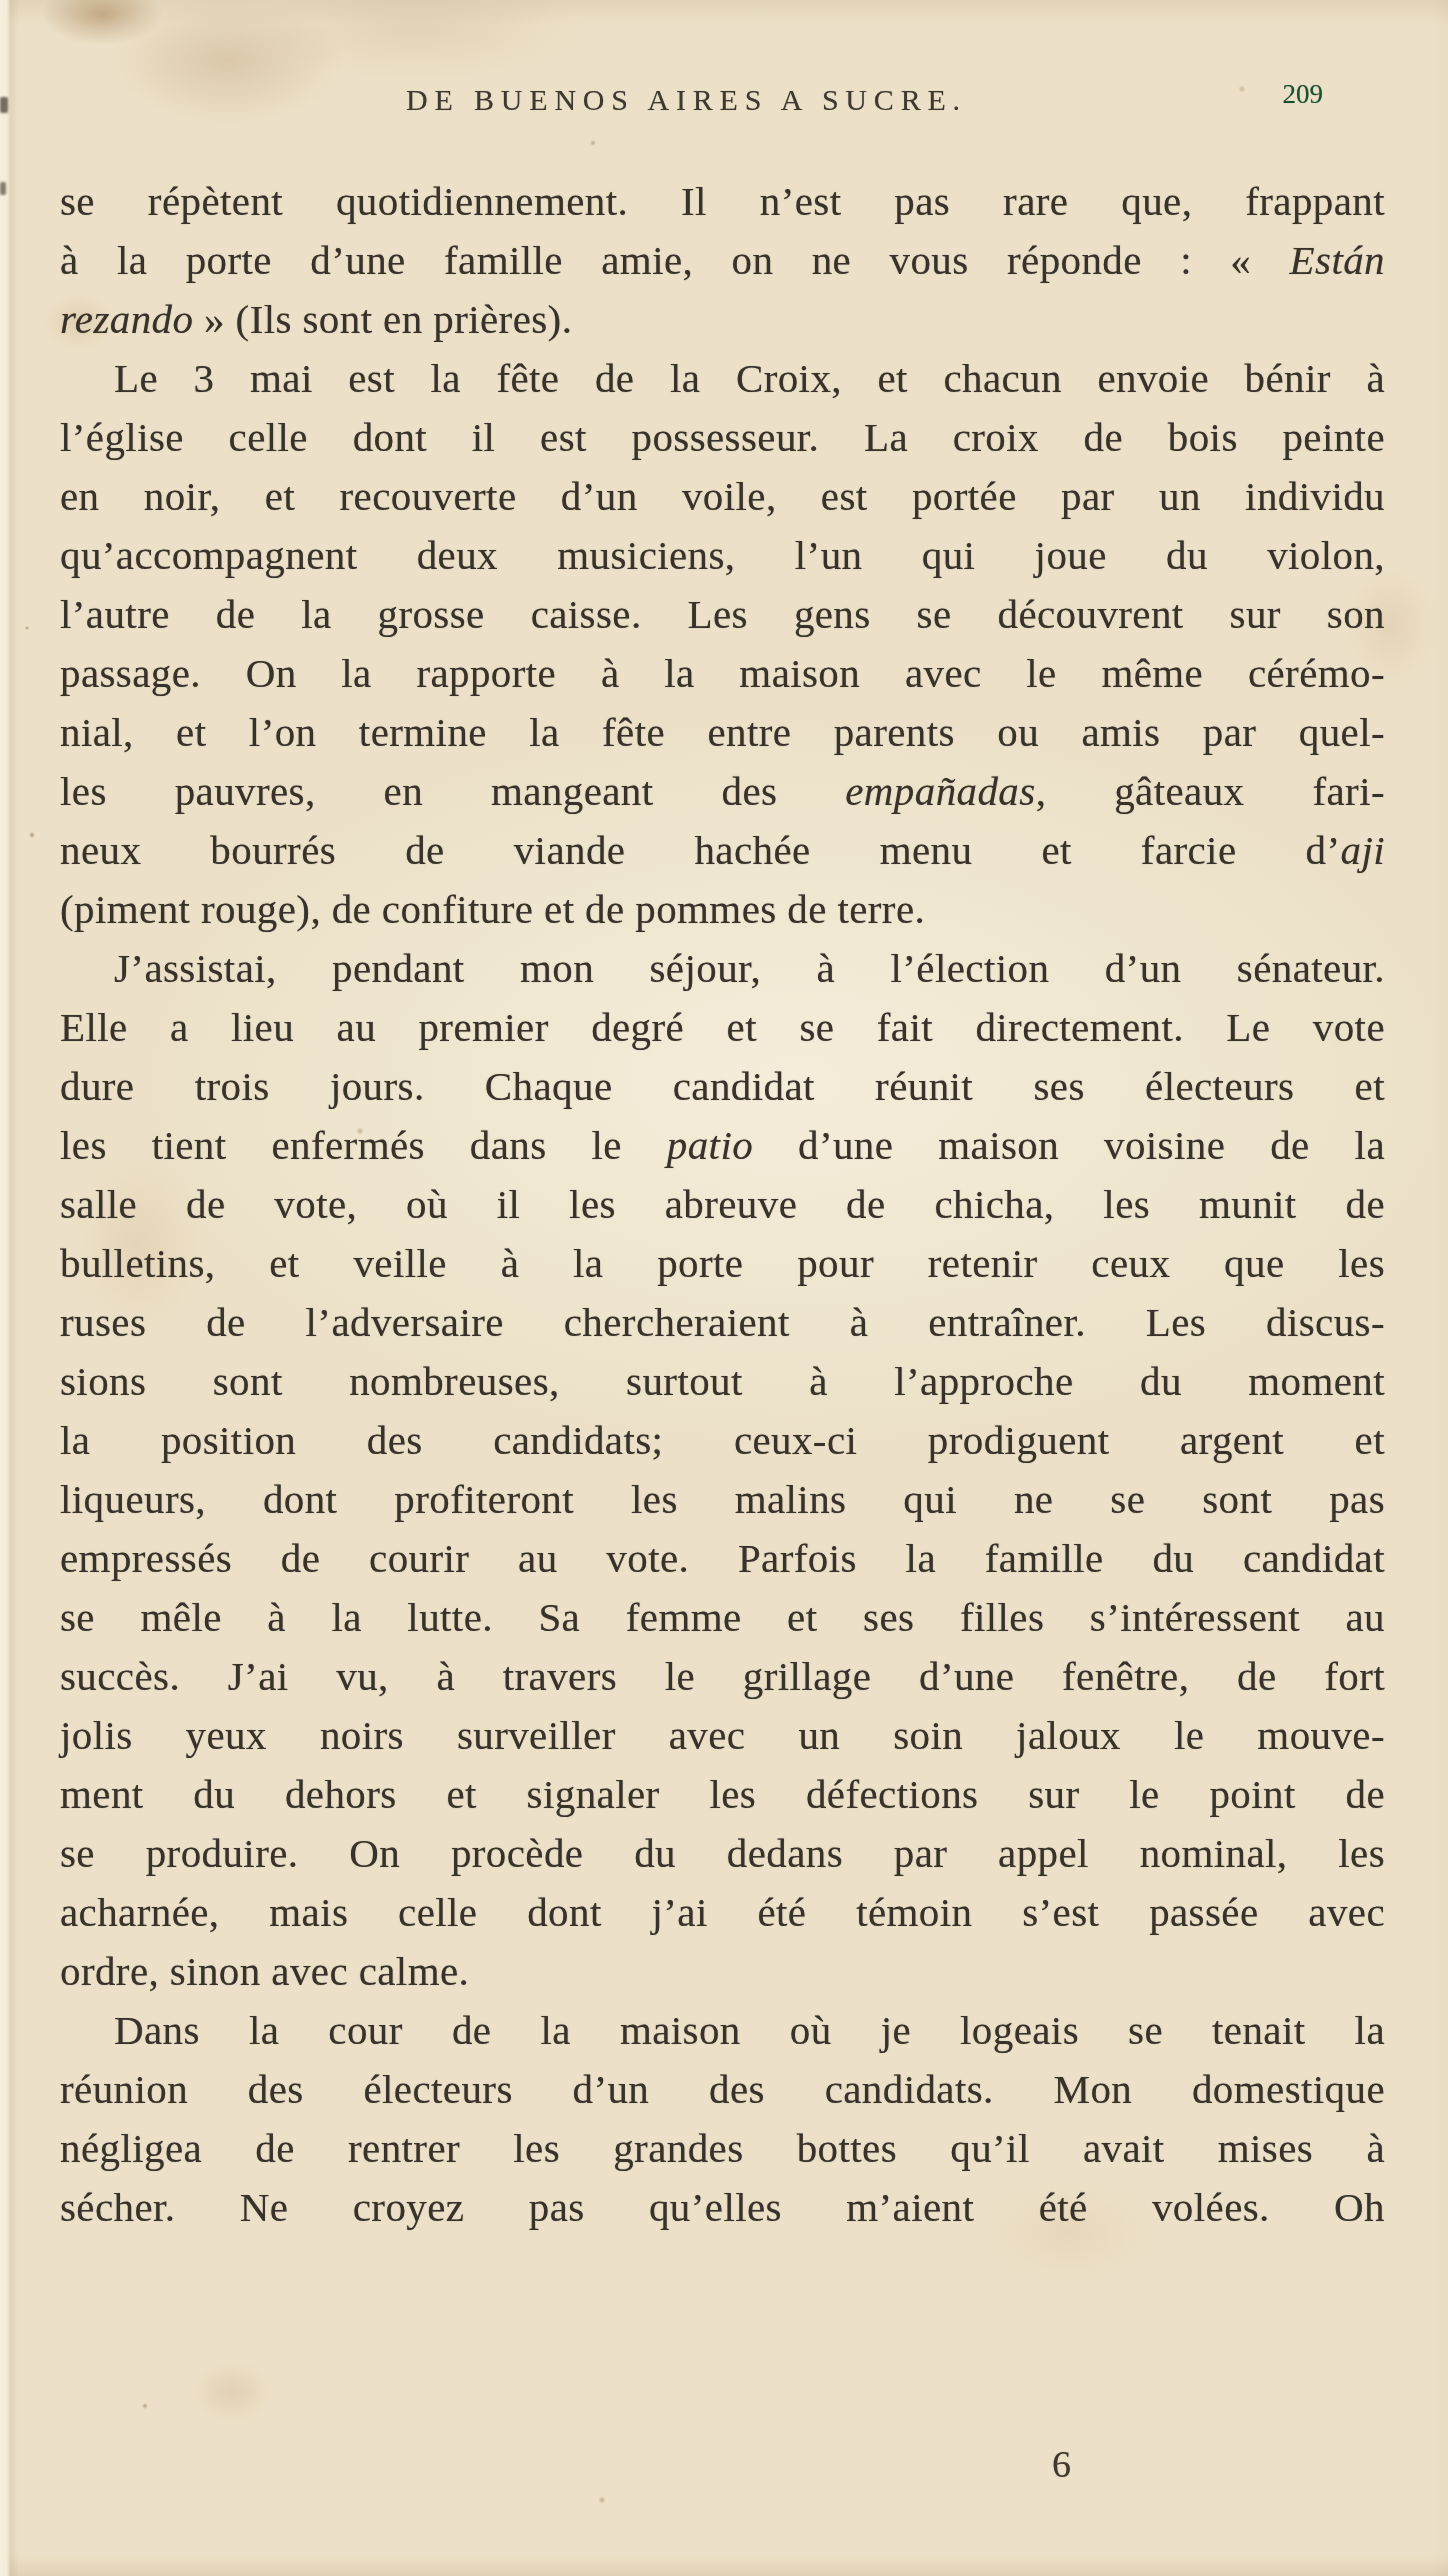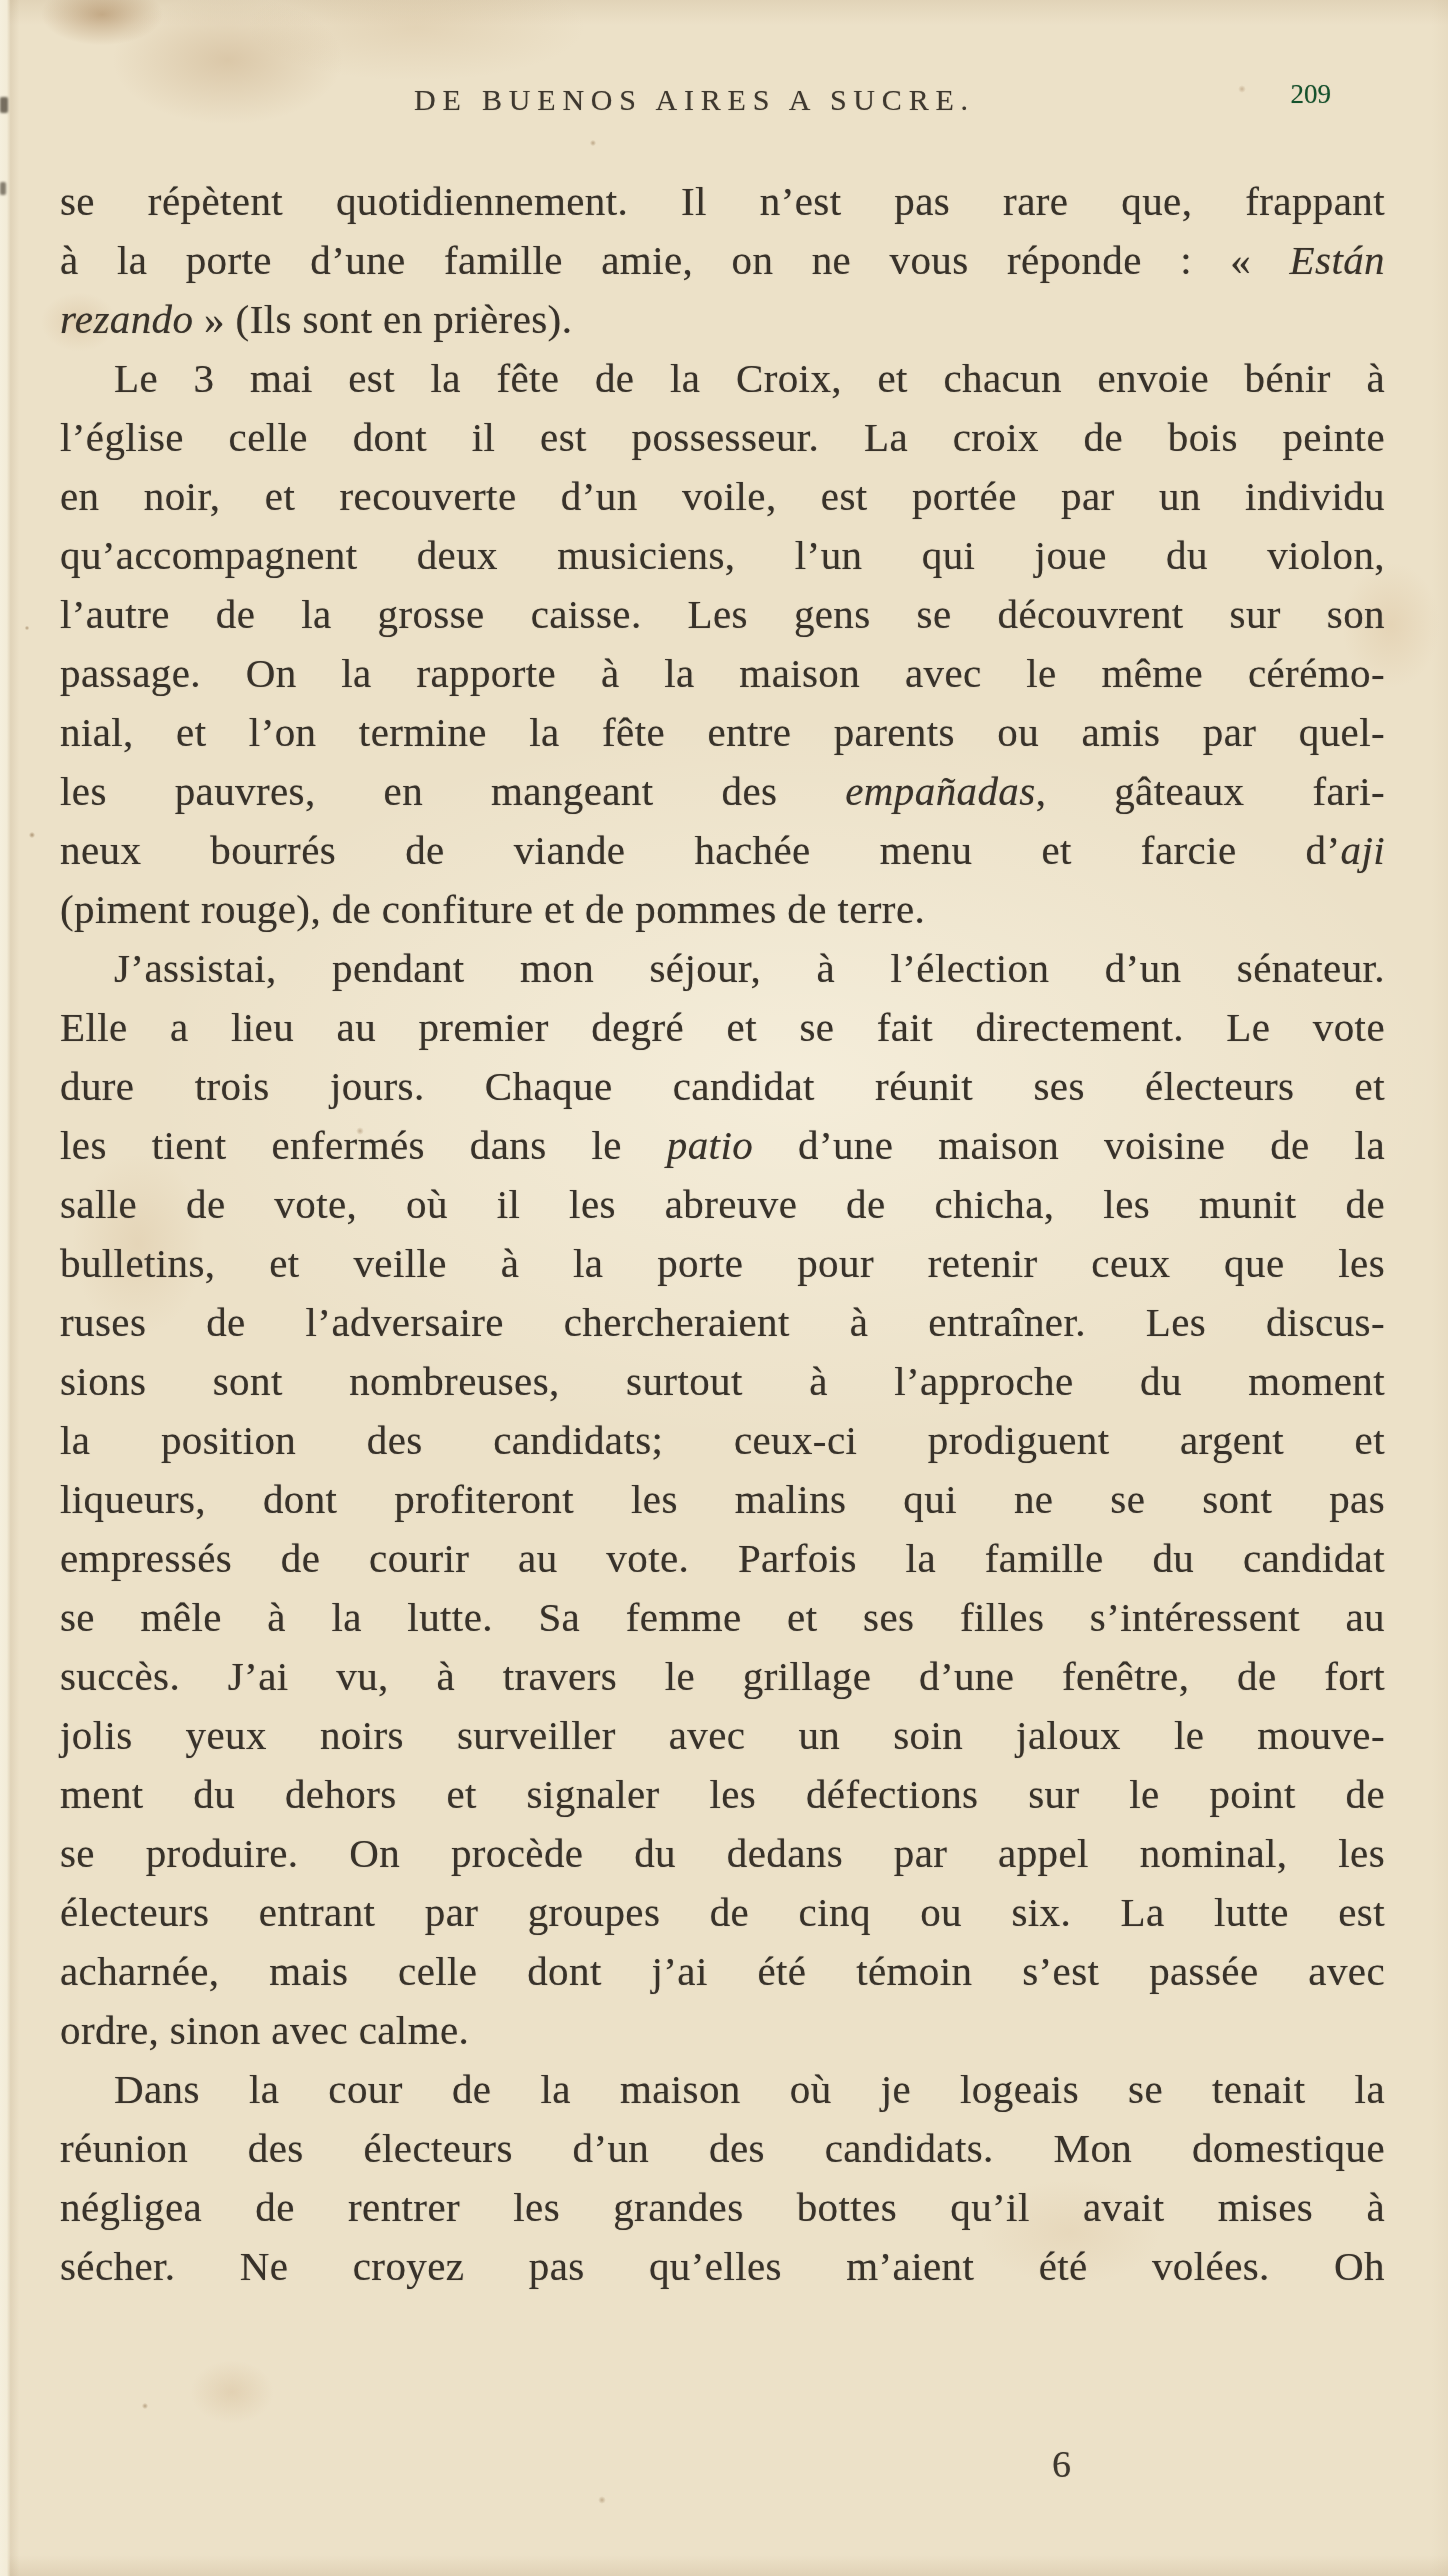--- a/index.html
+++ b/index.html
@@ -34,21 +34,21 @@
       radial-gradient(872px 484px at 55% 42%, rgba(255,252,240,.45), rgba(255,252,240,0) 75%),
       linear-gradient(90deg, #f5efdd 0px, #f3ecd8 6.8px, rgba(120,90,50,.10) 10.7px, rgba(120,90,50,0) 19.4px),
       linear-gradient(180deg, rgba(150,115,70,.12) 0px, rgba(150,115,70,0) 25px),
       linear-gradient(0deg, rgba(150,115,70,.14) 0px, rgba(150,115,70,0) 21px),
       linear-gradient(270deg, rgba(150,115,70,.05) 0px, rgba(150,115,70,0) 17.4px);
   }
   .edge-mark{position:absolute;background:#4b4336;border-radius:1.9px;filter:blur(1px);}
   .edge-mark.m1{left:0;top:97px;width:7.7px;height:15.5px;opacity:.75;}
   .edge-mark.m2{left:0;top:182px;width:5.8px;height:12.6px;opacity:.65;}
 
-  .running-header{position:absolute;left:68px;top:83px;width:1325px;height:45px;}
+  .running-header{position:absolute;left:60px;top:83px;width:1325px;height:45px;}
   .header-title{
     position:absolute;left:0;right:72px;text-align:center;
     font-size:30px;letter-spacing:6.8px;color:#3e382f;
     text-shadow:0 0 1px rgba(62,56,47,.45);
     white-space:nowrap;
   }
   .page-number{
     position:absolute;right:62px;top:-3.9px;
     font-size:27px;color:#14532d;
     text-shadow:0 0 1px rgba(62,56,47,.45);
@@ -111,21 +111,20 @@
         <div class="line"><span>ruses de l’adversaire chercheraient à entraîner. Les discus-</span></div>
         <div class="line"><span>sions sont nombreuses, surtout à l’approche du moment</span></div>
         <div class="line"><span>la position des candidats; ceux-ci prodiguent argent et</span></div>
         <div class="line"><span>liqueurs, dont profiteront les malins qui ne se sont pas</span></div>
         <div class="line"><span>empressés de courir au vote. Parfois la famille du candidat</span></div>
         <div class="line"><span>se mêle à la lutte. Sa femme et ses filles s’intéressent au</span></div>
         <div class="line"><span>succès. J’ai vu, à travers le grillage d’une fenêtre, de fort</span></div>
         <div class="line"><span>jolis yeux noirs surveiller avec un soin jaloux le mouve-</span></div>
         <div class="line"><span>ment du dehors et signaler les défections sur le point de</span></div>
         <div class="line"><span>se produire. On procède du dedans par appel nominal, les</span></div>
-        <div class="line"><span>électeurs entrant par groupes de cinq ou six. La lutte est</span></div>
         <div class="line"><span>acharnée, mais celle dont j’ai été témoin s’est passée avec</span></div>
         <div class="line endline"><span>ordre, sinon avec calme.</span></div>
       </div>
       <div class="para">
         <div class="line indent"><span>Dans la cour de la maison où je logeais se tenait la</span></div>
         <div class="line"><span>réunion des électeurs d’un des candidats. Mon domestique</span></div>
         <div class="line"><span>négligea de rentrer les grandes bottes qu’il avait mises à</span></div>
         <div class="line"><span>sécher. Ne croyez pas qu’elles m’aient été volées. Oh</span></div>
       </div>
     </div>

